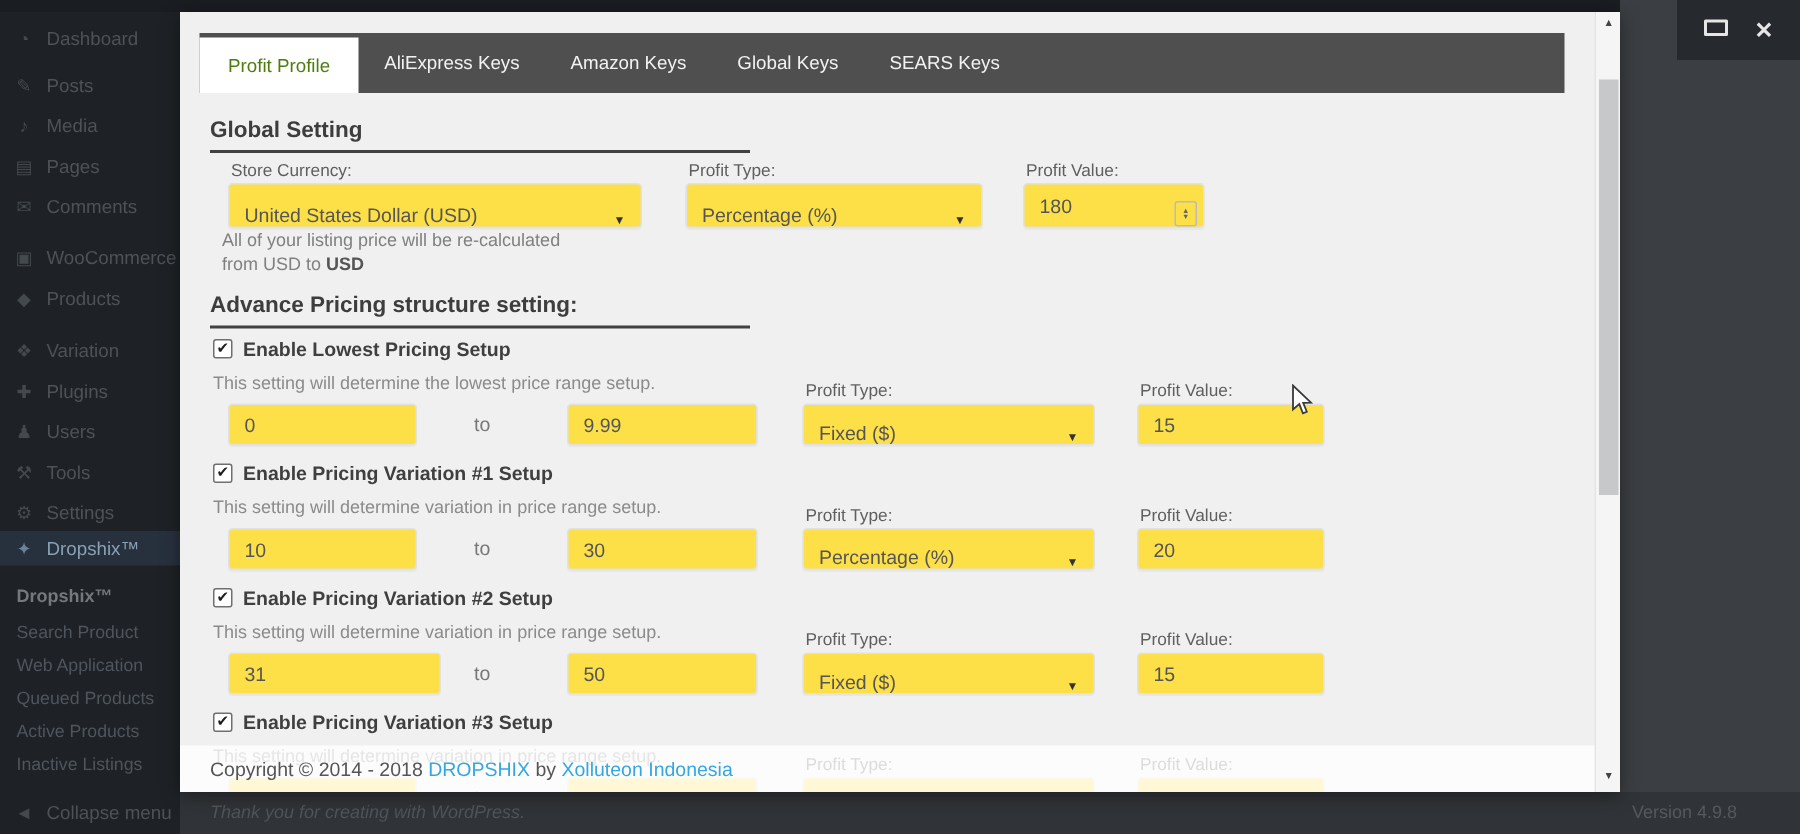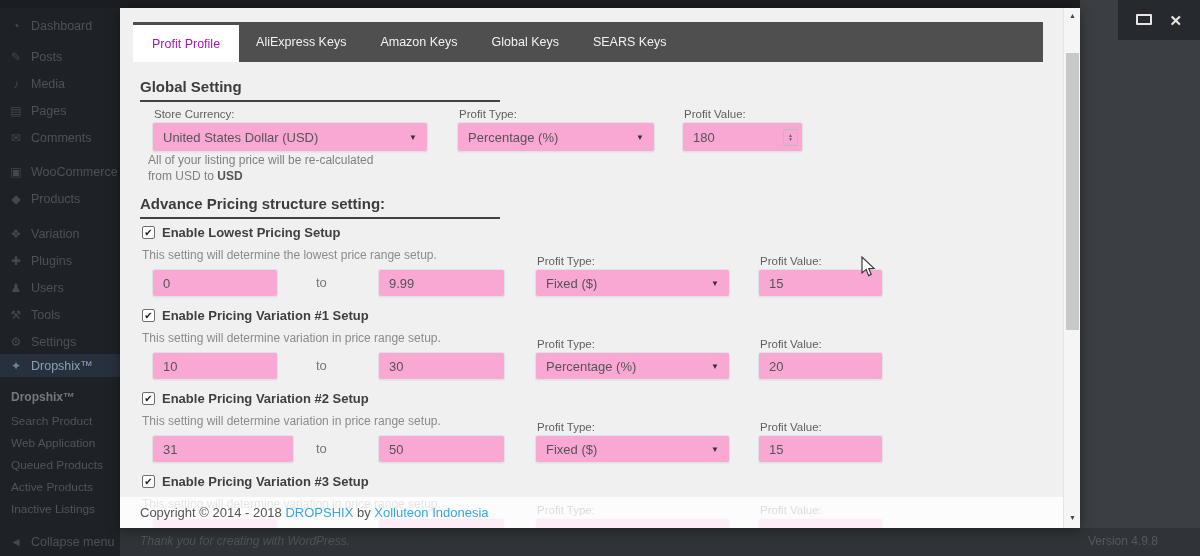--- a/index.html
+++ b/index.html
@@ -26,30 +26,30 @@
   .side-item.active .ico { color:#6d8299; }
   .sub-title { position:absolute; left:0; width:120px; padding-left:11px; font-size:12px; font-weight:bold; color:#75797d; cursor:pointer; }
   .sub-item { position:absolute; left:0; width:120px; padding-left:11px; font-size:11.8px; color:#4f555c; cursor:pointer; }
 
   
   .popup { position:absolute; left:120px; top:8px; width:960px; height:520px; background:#f0f0f1; overflow:hidden; box-shadow:0 2px 12px rgba(0,0,0,.4); }
 
   
   .tabbar { position:absolute; left:13px; top:14px; width:910px; height:40px; background:#4f4f4f; display:flex; align-items:flex-end; }
   .tab { height:40px; display:flex; align-items:center; padding:0 17px; font-size:12.5px; color:#f2f2f2; cursor:pointer; }
-  .tab.active { background:#ffffff; color:#a21caf; height:37px; padding:0 19px; }
+  .tab.active { background:#ffffff; color:#4d7c0f; height:37px; padding:0 19px; }
 
   
   .section-h { position:absolute; left:20px; font-size:15px; font-weight:600; color:#3d3d3d; }
   .h-rule { position:absolute; left:20px; width:360px; height:2px; background:#414141; }
 
   
   .fgroup { position:absolute; }
   .flabel { font-size:11.5px; color:#5f5f5f; margin-bottom:2px; padding-left:2px; }
-  .box { background:#f9a8d4; border:1px solid #e1e1e1; border-radius:3px; display:flex; align-items:center; padding:0 10px; color:#555; font-size:13px; box-shadow:0 1px 1px rgba(0,0,0,.04); }
+  .box { background:#fde047; border:1px solid #e1e1e1; border-radius:3px; display:flex; align-items:flex-end; padding:0 10px; color:#555; font-size:13px; box-shadow:0 1px 1px rgba(0,0,0,.04); }
   .selectbox { justify-content:space-between; cursor:pointer; }
   .selectbox .arrow { font-size:8px; color:#333; }
   .txtinput { width:100%; height:100%; border:none; outline:none; font-family:"Liberation Sans",sans-serif; font-size:13px; color:#555; background:transparent; }
   .spinner { width:15px; height:17px; border:1px solid #bbb; border-radius:2px; display:flex; flex-direction:column; align-items:center; justify-content:center; line-height:4px; color:#666; font-size:5px; cursor:pointer; flex:0 0 15px; }
 
   .note { position:absolute; left:28px; font-size:12px; color:#808080; }
   .note b { color:#555; }
 
   .cb-row { position:absolute; left:22px; display:flex; align-items:center; gap:7px; }
   .cbox { width:13px; height:13px; border:1px solid #6f6f6f; border-radius:2px; background:#fff; font-size:10px; line-height:11px; text-align:center; color:#1c1c1c; cursor:pointer; }

